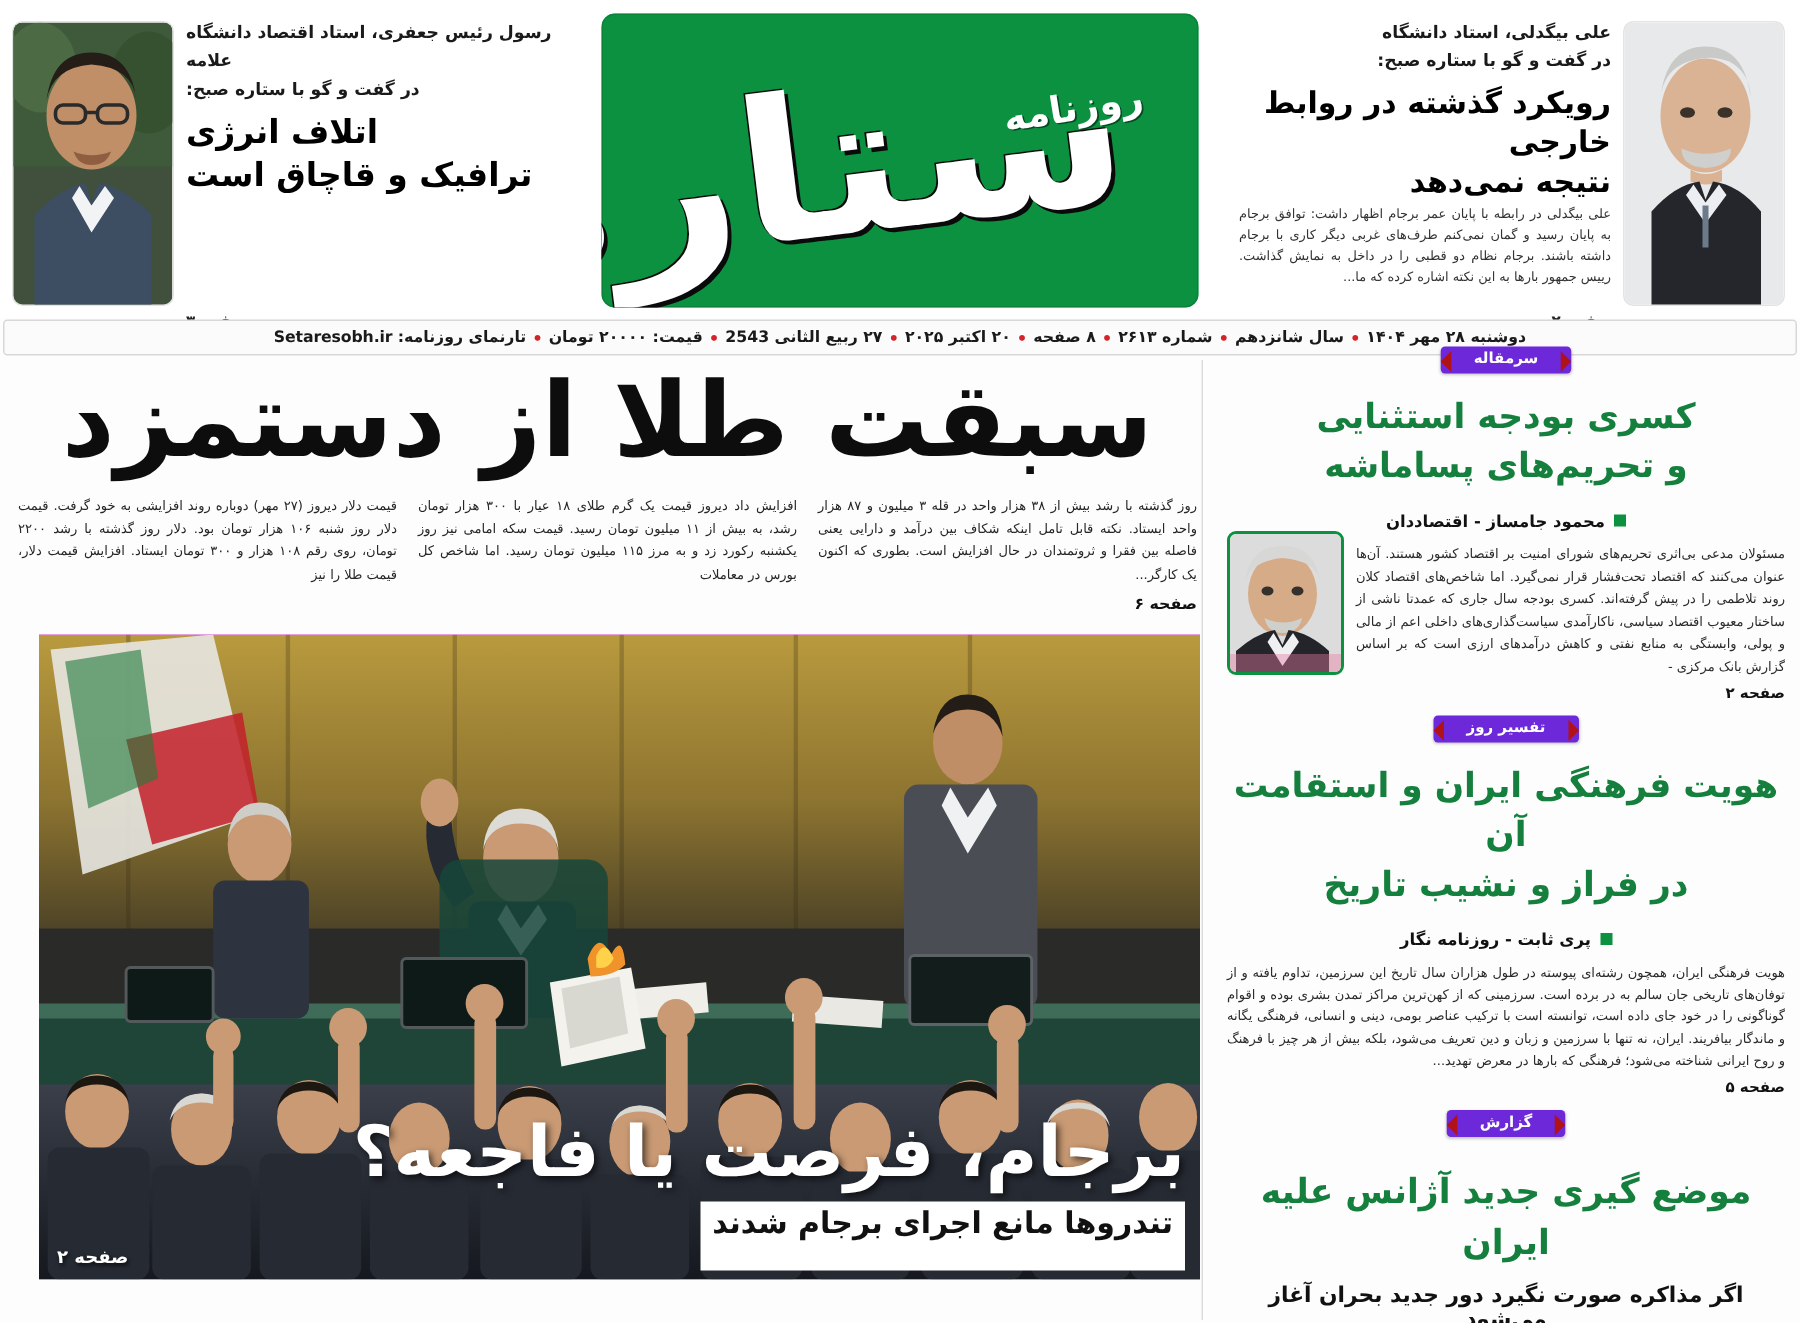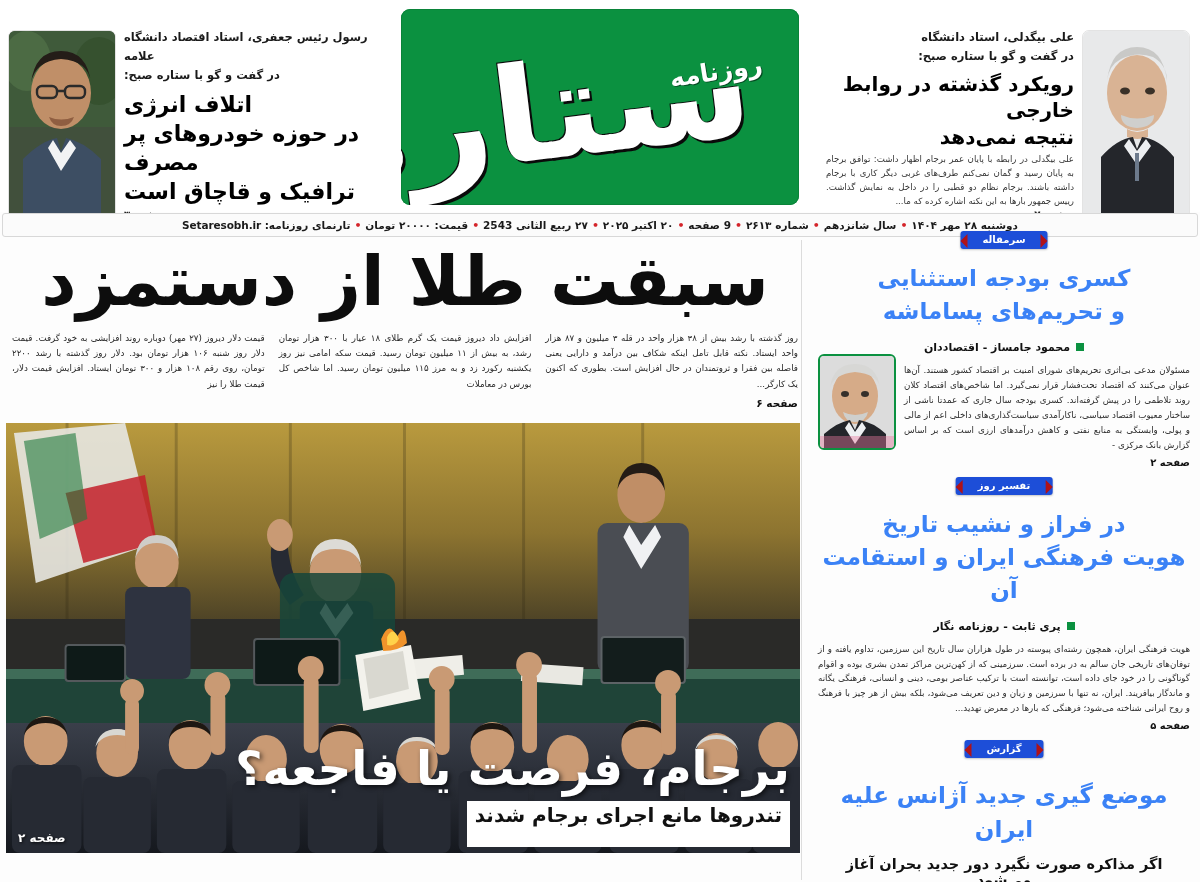--- a/index.html
+++ b/index.html
@@ -21,21 +21,21 @@
   .header {
     position: absolute; top: 0; left: 0;
     width: 1200px; height: 212px;
     display: flex; flex-direction: row;
     background: #ffffff;
   }
 
   
   .teaser {
     width: 390px; height: 228px;
-    padding: 24px 10px 4px 8px;
+    padding: 8px 10px 4px 8px;
     position: relative;
   }
   .teaser-left { width: 390px; }
   .teaser-inner { display: flex; flex-direction: row; height: 100%; }
   .teaser-photo {
     width: 108px; height: 190px;
     border-radius: 7px;
     flex: 0 0 108px;
     margin-top: 6px;
     overflow: hidden;
@@ -134,37 +134,37 @@
   .sidebar {
     width: 388px;
     padding: 0 10px 0 6px;
     display: flex; flex-direction: column;
     position: relative;
   }
   .sb-block { position: relative; padding-top: 16px; }
   .ribbon {
     position: absolute; top: -9px; left: 50%;
     transform: translateX(-50%);
-    background: #1d4ed8;
+    background: #6d28d9;
     color: #fff;
     font-size: 10px; font-weight: bold;
     padding: 3px 22px 4px 22px;
     border-radius: 3px;
     white-space: nowrap;
     box-shadow: 0 1px 2px rgba(0,0,0,.22);
   }
   .ribbon::before, .ribbon::after {
     content: ""; position: absolute; top: 3px;
     border: 7px solid transparent;
   }
   .ribbon::before { left: -7px; border-right-color: #b01218; }
   .ribbon::after { right: -7px; border-left-color: #b01218; }
 
   .sb-title {
-    font-size: 23px; font-weight: bold; color: #3b82f6;
+    font-size: 23px; font-weight: bold; color: #15803d;
     line-height: 1.45; text-align: center;
     letter-spacing: -0.6px;
     padding: 6px 2px 0 2px;
   }
   .sb-sub {
     font-size: 14.5px; font-weight: bold; color: #111;
     text-align: center; margin-top: 10px;
   }
   .sb-byline {
     font-size: 11px; font-weight: bold; color: #111;
@@ -214,21 +214,21 @@
     flex: 1 1 0;
     font-size: 8.7px; line-height: 1.78;
     color: #262626; text-align: justify;
   }
   .col-foot {
     font-size: 10.5px; font-weight: bold; color: #111;
     margin-top: 2px;
   }
 
   .main-photo {
-    margin: 10px 6px 0 2px;
+    margin: 10px 6px 0 22px;
     height: 430px;
     position: relative;
     overflow: hidden;
     background: #d946ef;
   }
   .photo-overlay {
     position: absolute; right: 10px; bottom: 6px;
     text-align: right; width: 96%;
   }
   .ov-title {
@@ -303,21 +303,20 @@
 
     <div class="teaser teaser-left">
       <div class="teaser-inner">
         <div class="teaser-body">
           <div class="kicker">
             <div>رسول رئیس جعفری، استاد اقتصاد دانشگاه علامه</div>
             <div>در گفت و گو با ستاره صبح:</div>
           </div>
           <div class="teaser-title">
             <div>اتلاف انرژی</div>
-            <div>در حوزه خودروهای پر مصرف</div>
             <div>ترافیک و قاچاق است</div>
           </div>
           <div class="pageref">صفحه ۳</div>
         </div>
         <div class="teaser-photo">
           <svg viewBox="0 0 108 190" width="108" height="190" preserveAspectRatio="none">
             <rect x="0" y="0" width="108" height="190" fill="#41503c"></rect>
             <rect x="0" y="0" width="108" height="96" fill="#3f5a3a"></rect>
             <ellipse cx="20" cy="30" rx="24" ry="30" fill="#4c6b44"></ellipse>
             <ellipse cx="92" cy="40" rx="26" ry="34" fill="#36512f"></ellipse>
@@ -335,21 +334,21 @@
     </div>
   </div>
 
   <div class="infobar">
     <span>دوشنبه ۲۸ مهر ۱۴۰۴</span>
     <span class="sep">•</span>
     <span>سال شانزدهم</span>
     <span class="sep">•</span>
     <span>شماره ۲۶۱۳</span>
     <span class="sep">•</span>
-    <span>9 صفحه</span>
+    <span>۸ صفحه</span>
     <span class="sep">•</span>
     <span>۲۰ اکتبر ۲۰۲۵</span>
     <span class="sep">•</span>
     <span>۲۷ ربیع الثانی 2543</span>
     <span class="sep">•</span>
     <span>قیمت: ۲۰۰۰۰ تومان</span>
     <span class="sep">•</span>
     <span>تارنمای روزنامه:</span>&nbsp;<span>Setaresobh.ir</span>
   </div>
 
@@ -382,22 +381,22 @@
             <rect class="hl" x="0" y="80" width="78" height="16" fill="#e9799f" opacity="0.42"></rect>
           </svg>
         </div>
         <div class="sb-text">مسئولان مدعی بی‌اثری تحریم‌های شورای امنیت بر اقتصاد کشور هستند. آن‌ها عنوان می‌کنند که اقتصاد تحت‌فشار قرار نمی‌گیرد. اما شاخص‌های اقتصاد کلان روند تلاطمی را در پیش گرفته‌اند. کسری بودجه سال جاری که عمدتا ناشی از ساختار معیوب اقتصاد سیاسی، ناکارآمدی سیاست‌گذاری‌های داخلی اعم از مالی و پولی، وابستگی به منابع نفتی و کاهش درآمدهای ارزی است که بر اساس گزارش بانک مرکزی -</div>
         <div class="sb-foot">صفحه ۲</div>
       </div>
 
       <div class="sb-block" style="margin-top:18px;">
         <div class="ribbon">تفسیر روز</div>
         <div class="sb-title">
+          <div>هویت فرهنگی ایران و استقامت آن</div>
           <div>در فراز و نشیب تاریخ</div>
-          <div>هویت فرهنگی ایران و استقامت آن</div>
         </div>
         <div class="sb-byline">
           <span class="bullet-sq"></span>
           <span>پری ثابت - روزنامه نگار</span>
         </div>
         <div class="sb-text">هویت فرهنگی ایران، همچون رشته‌ای پیوسته در طول هزاران سال تاریخ این سرزمین، تداوم یافته و از توفان‌های تاریخی جان سالم به در برده است. سرزمینی که از کهن‌ترین مراکز تمدن بشری بوده و اقوام گوناگونی را در خود جای داده است، توانسته است با ترکیب عناصر بومی، دینی و انسانی، فرهنگی یگانه و ماندگار بیافریند. ایران، نه تنها با سرزمین و زبان و دین تعریف می‌شود، بلکه بیش از هر چیز با فرهنگ و روح ایرانی شناخته می‌شود؛ فرهنگی که بارها در معرض تهدید...</div>
         <div class="sb-foot">صفحه ۵</div>
       </div>
 
       <div class="sb-block" style="margin-top:18px;">

